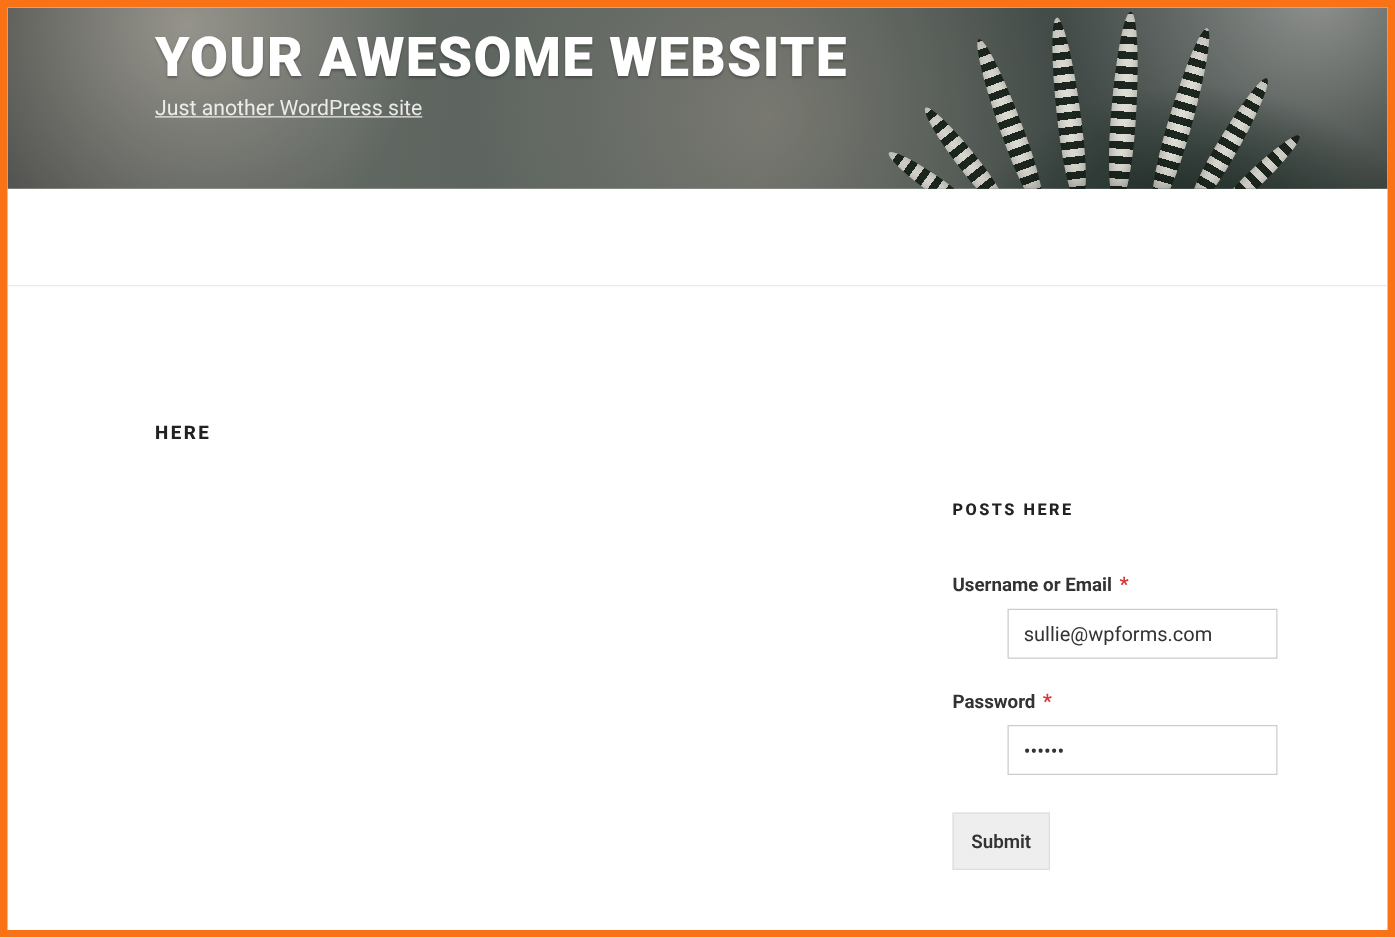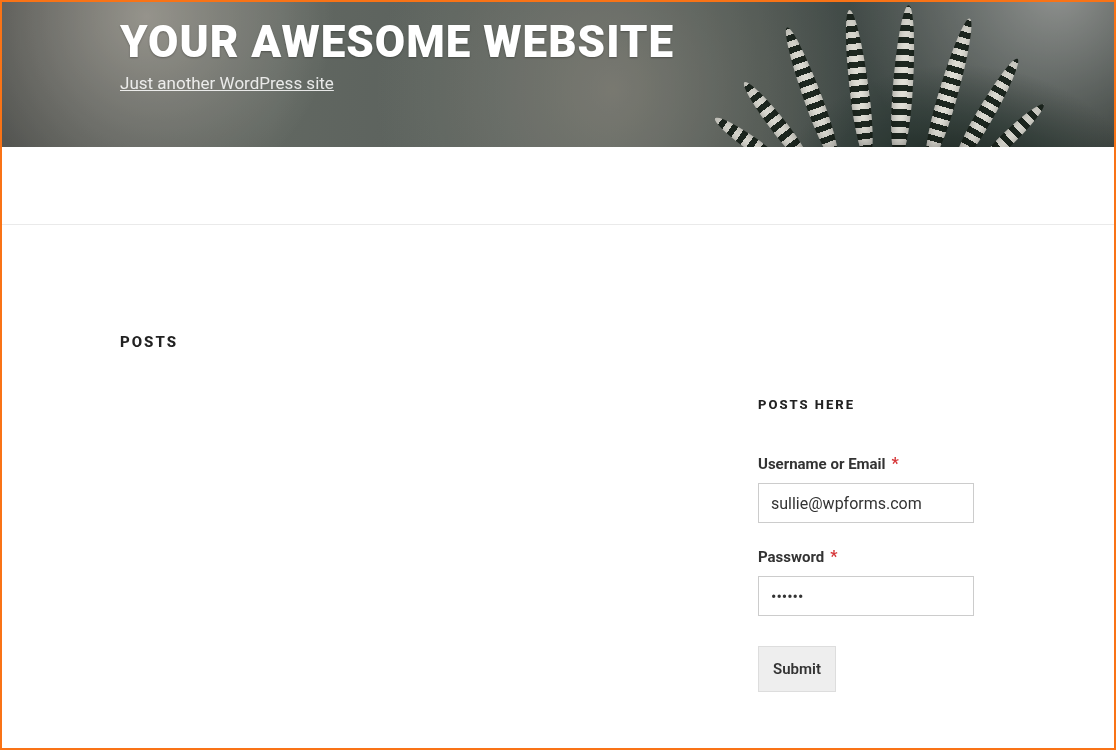--- a/index.html
+++ b/index.html
@@ -9,21 +9,21 @@
     }
     body {
       font-family: -apple-system, BlinkMacSystemFont, "Segoe UI", Roboto, Helvetica, Arial, sans-serif;
       color: #222;
       background: #fff;
     }
     .page-wrap {
       width: 1116px;
       height: 750px;
       position: relative;
-      border: 2px solid #f97316;
+      border: 6px solid #f97316;
       overflow: hidden;
     }
     .hero {
       height: 145px;
       position: relative;
       overflow: hidden;
       background:
         radial-gradient(ellipse 240px 180px at 86% 140%, rgba(14,24,18,0.96) 0%, rgba(34,50,44,0.6) 48%, transparent 78%),
         radial-gradient(circle 340px at 55% 60%, rgba(168,158,142,0.55) 0%, transparent 70%),
         radial-gradient(circle 260px at 13% 10%, rgba(205,198,185,0.65) 0%, transparent 72%),
@@ -119,20 +119,21 @@
     .field input {
       margin-top: 10px;
       width: 100%;
       height: 40px;
       border: 1px solid #ccc;
       padding: 0 12px;
       font-size: 16px;
       color: #333;
       background: #fff;
       font-family: inherit;
+      margin-left: 44px;
     }
     .submit-btn {
       margin-top: 6px;
       background: #eeeeee;
       border: 1px solid #ddd;
       padding: 13px 14px;
       font-size: 15px;
       font-weight: 600;
       color: #333;
       cursor: pointer;
@@ -157,21 +158,21 @@
     </div>
     <div class="hero-inner">
       <h1 class="site-title">YOUR AWESOME WEBSITE</h1>
       <p class="site-tagline">Just another WordPress site</p>
     </div>
   </header>
 
   <nav class="navbar"></nav>
 
   <main class="content">
-    <h2 class="posts-heading">POSTS</h2>
+    <h2 class="posts-heading">HERE</h2>
 
     <aside class="sidebar">
       <h3 class="widget-title">POSTS HERE</h3>
 
       <form>
         <div class="field">
           <label>
             <span class="field-label">Username or Email</span>
             <span class="req">*</span>
           </label>

